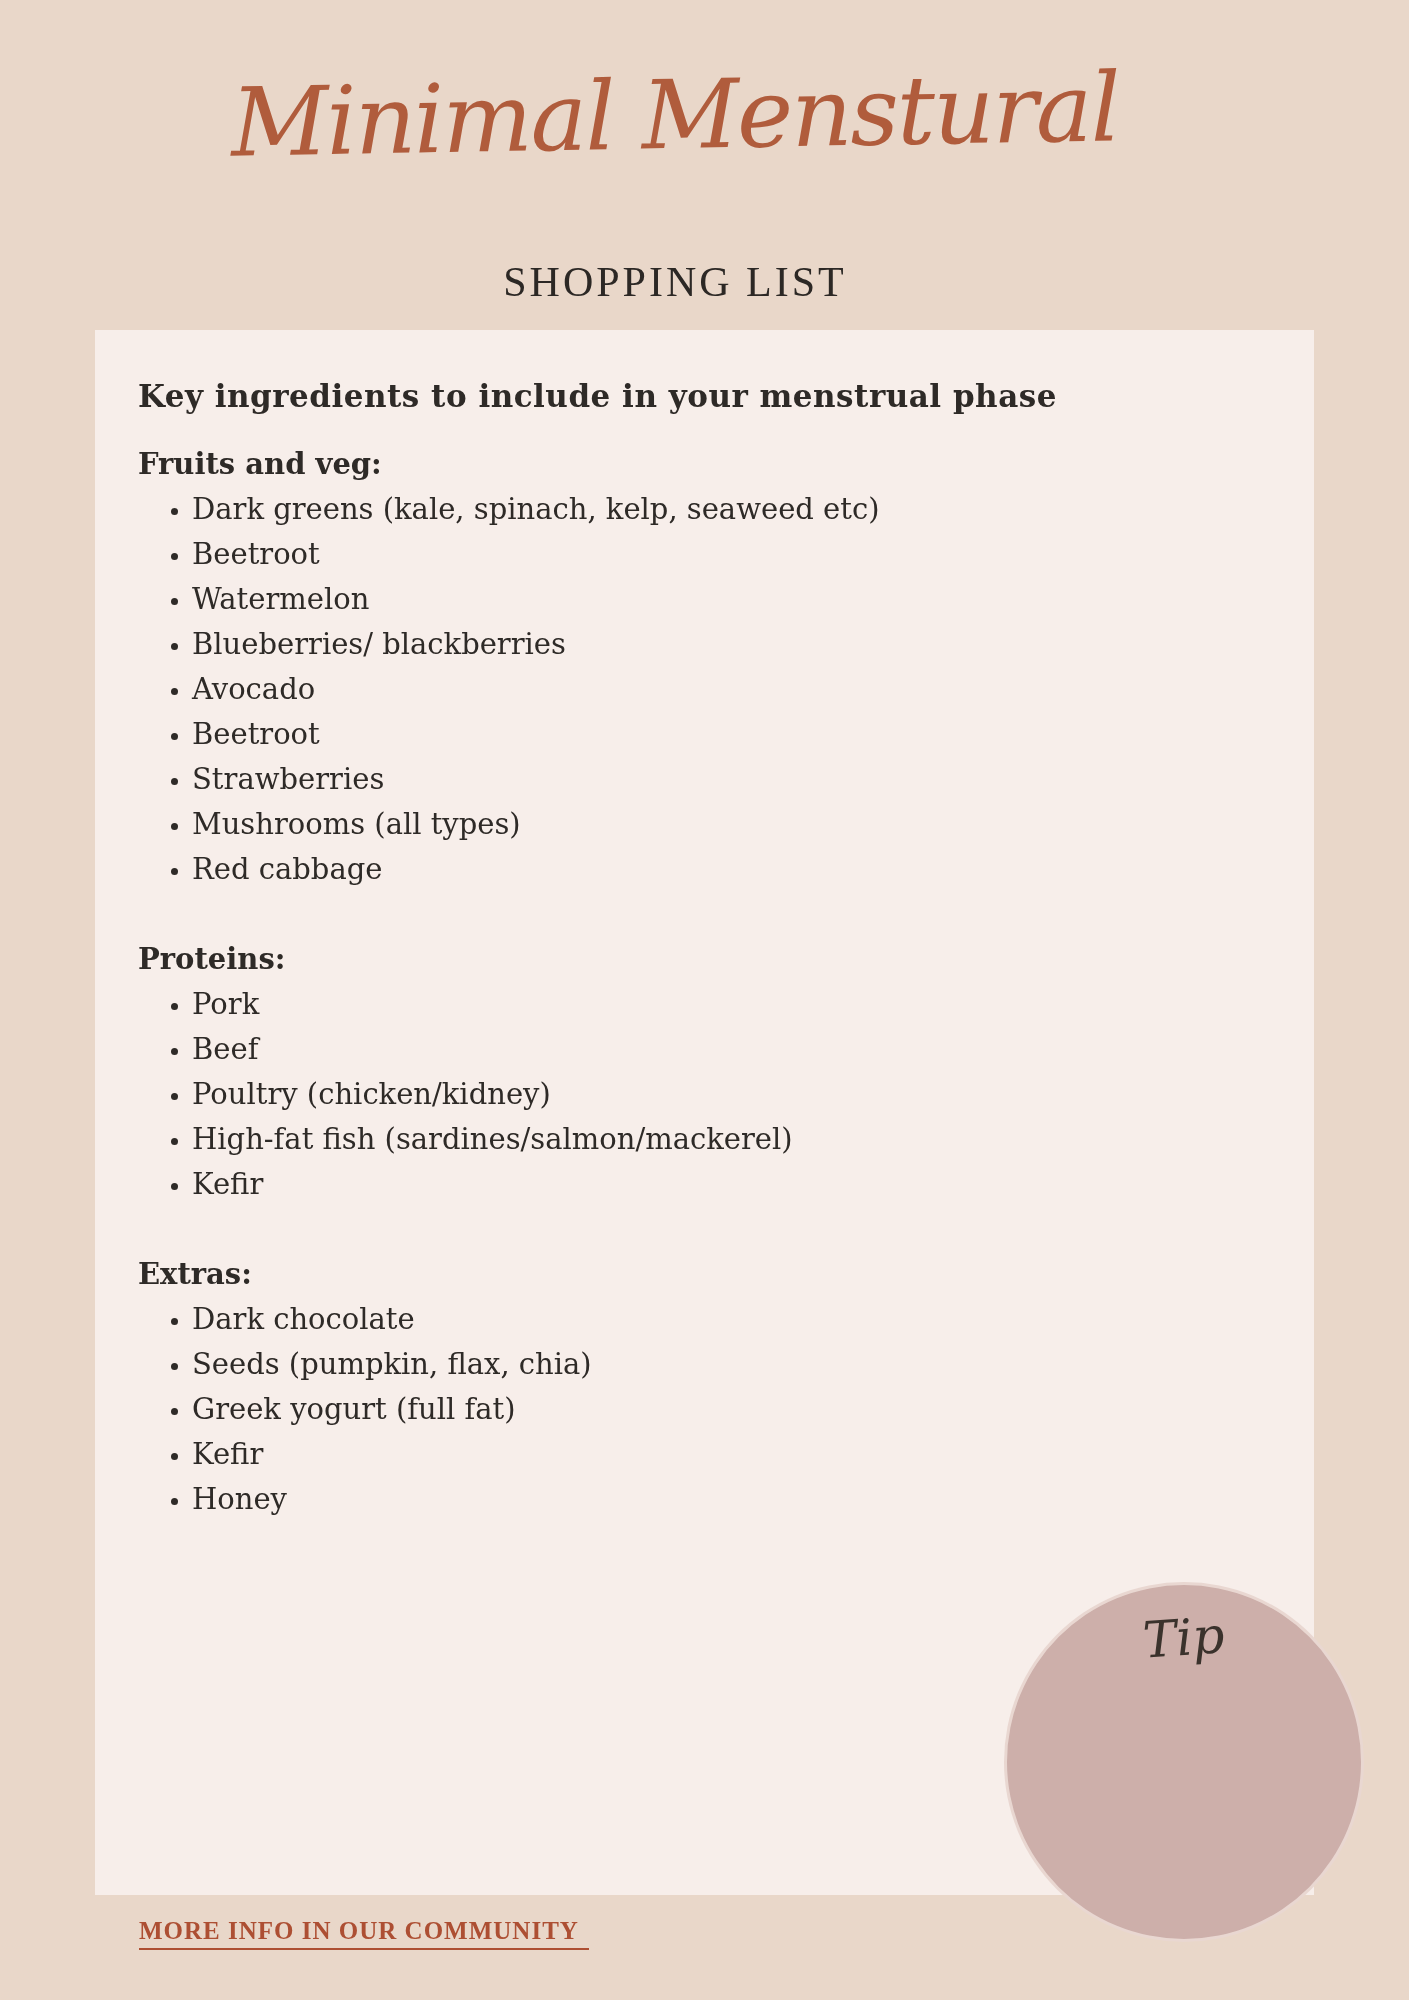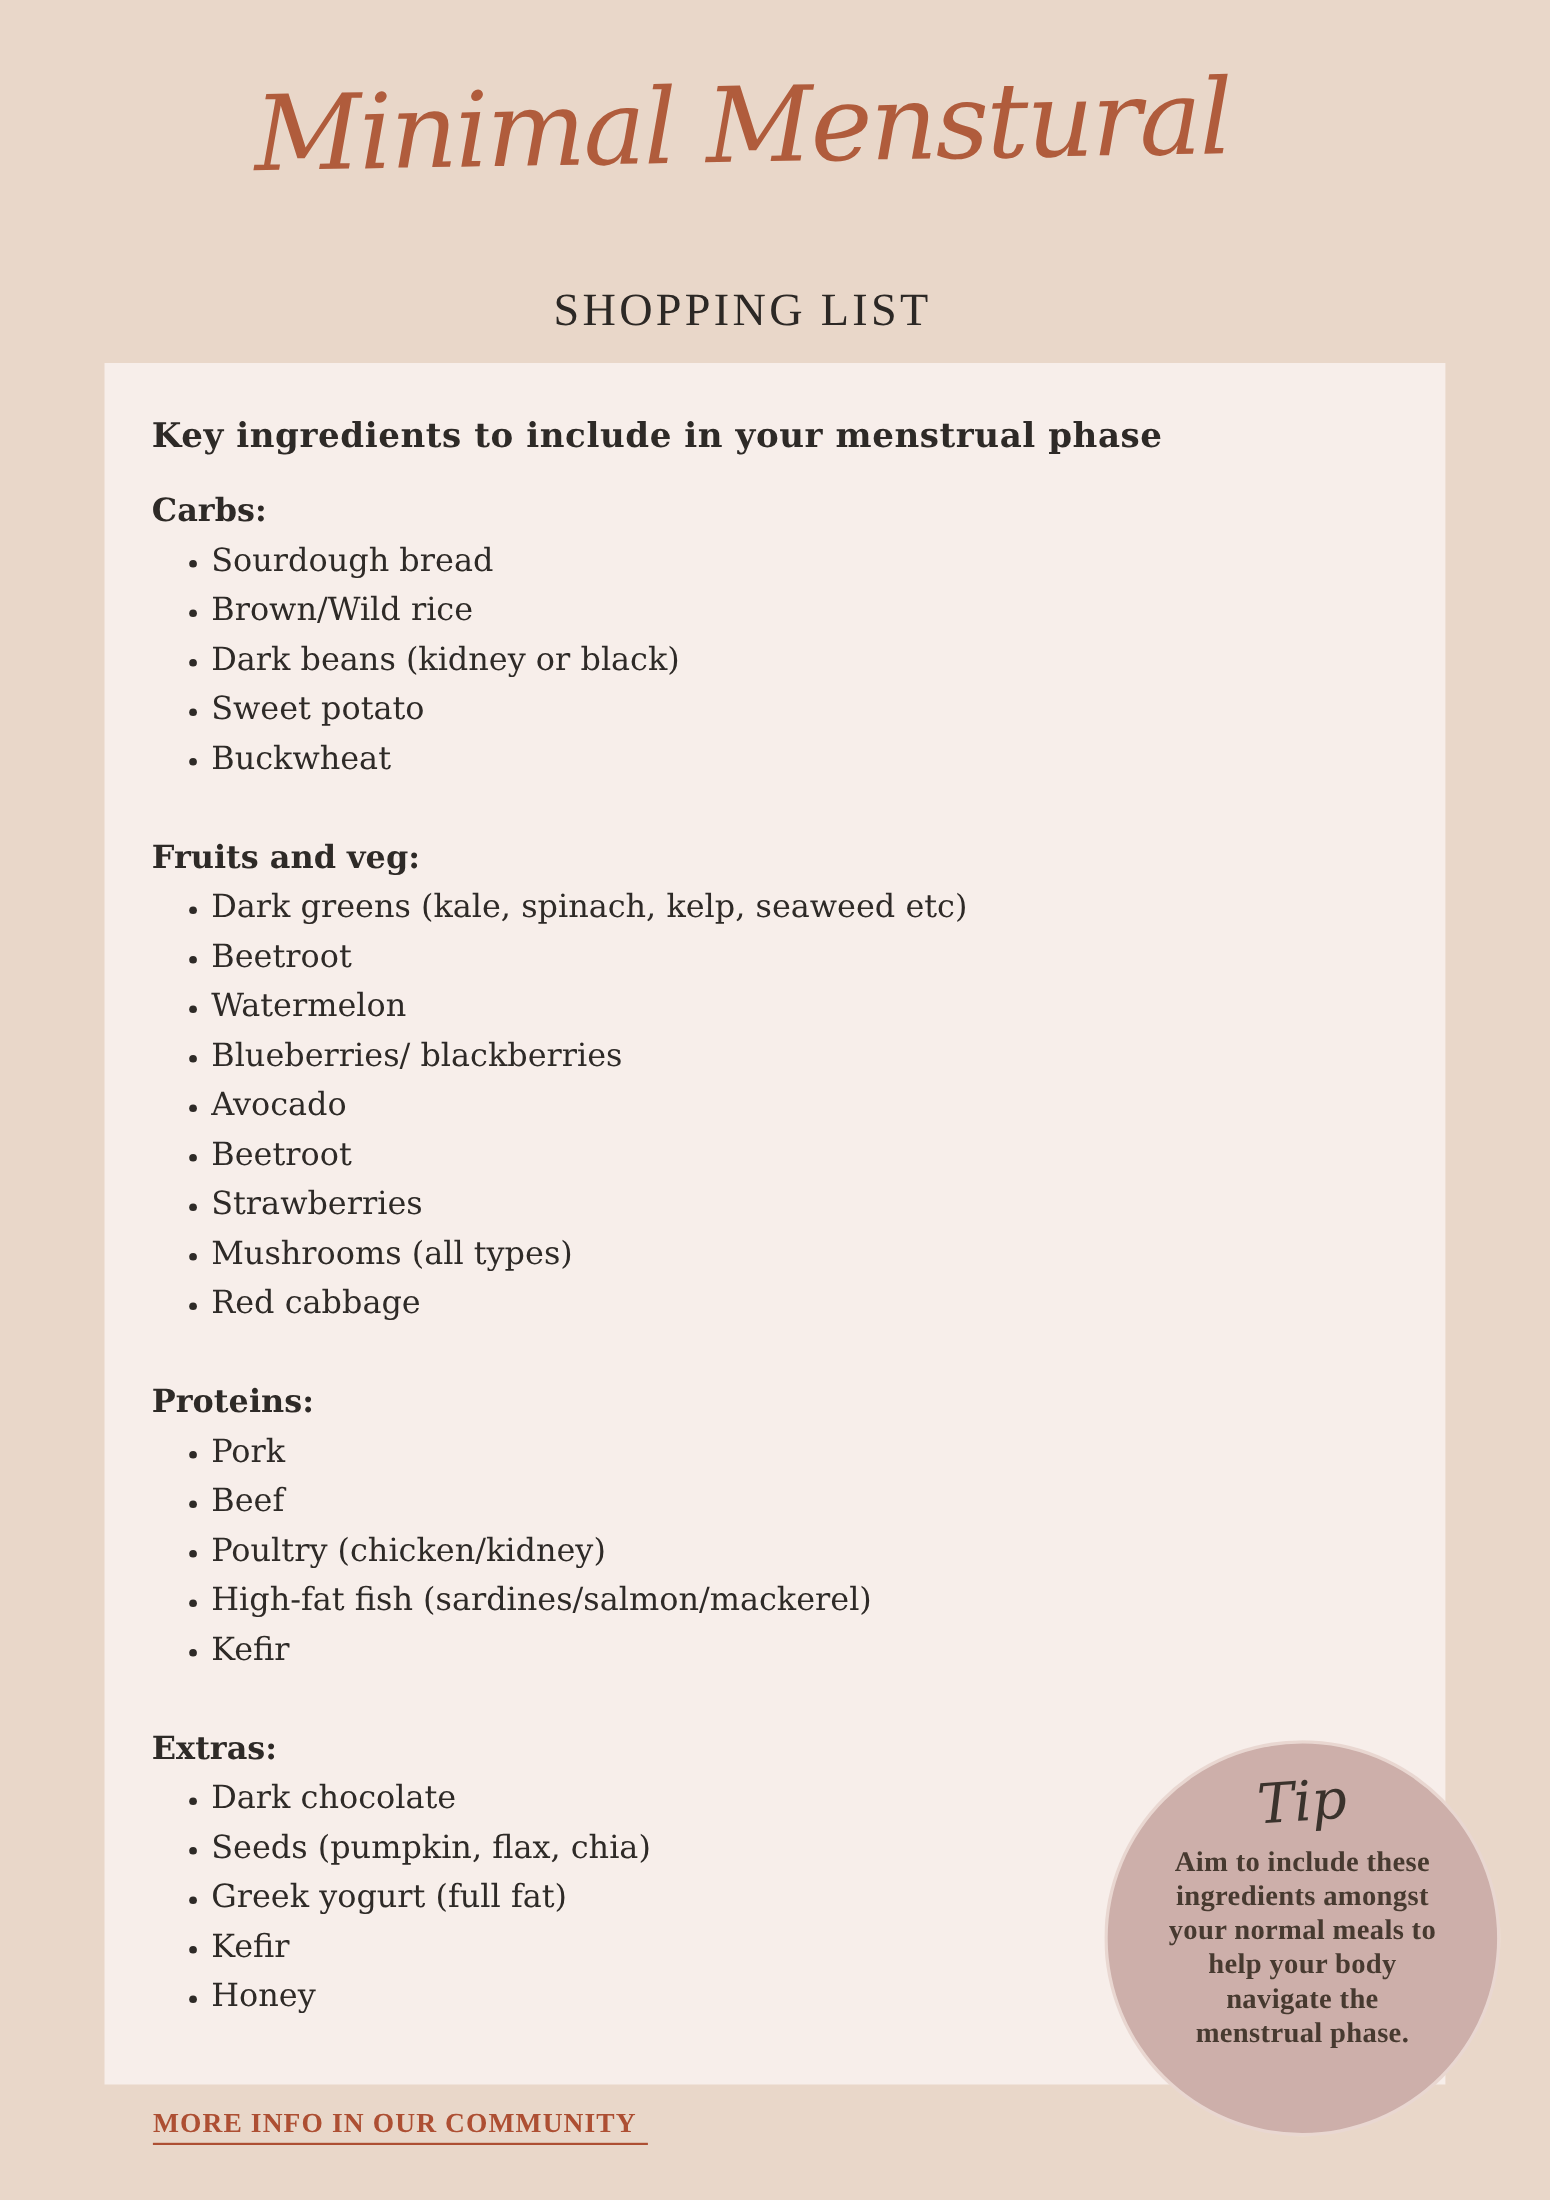--- a/index.html
+++ b/index.html
@@ -128,30 +128,20 @@
 </head>
 <body>
 
 <div class="script-title">Minimal Menstural</div>
 <div class="subtitle">SHOPPING LIST</div>
 
 <div class="card">
   <div class="card-heading">Key ingredients to include in your menstrual phase</div>
   <div id="sections">
       <div class="section">
-        <div class="section-label">Carbs:</div>
-        <ul class="section-list">
-          <li>Sourdough bread</li>
-          <li>Brown/Wild rice</li>
-          <li>Dark beans (kidney or black)</li>
-          <li>Sweet potato</li>
-          <li>Buckwheat</li>
-        </ul>
-      </div>
-      <div class="section">
         <div class="section-label">Fruits and veg:</div>
         <ul class="section-list">
           <li>Dark greens (kale, spinach, kelp, seaweed etc)</li>
           <li>Beetroot</li>
           <li>Watermelon</li>
           <li>Blueberries/ blackberries</li>
           <li>Avocado</li>
           <li>Beetroot</li>
           <li>Strawberries</li>
           <li>Mushrooms (all types)</li>
@@ -176,16 +166,15 @@
           <li>Greek yogurt (full fat)</li>
           <li>Kefir</li>
           <li>Honey</li>
         </ul>
       </div>
     </div>
 </div>
 
 <div class="tip-circle">
   <div class="tip-label">Tip</div>
-  <div class="tip-text">Aim to include these ingredients amongst your normal meals to help your body navigate the menstrual phase.</div>
 </div>
 
 <a class="footer-link">MORE INFO IN OUR COMMUNITY</a>
 
 </body></html>

